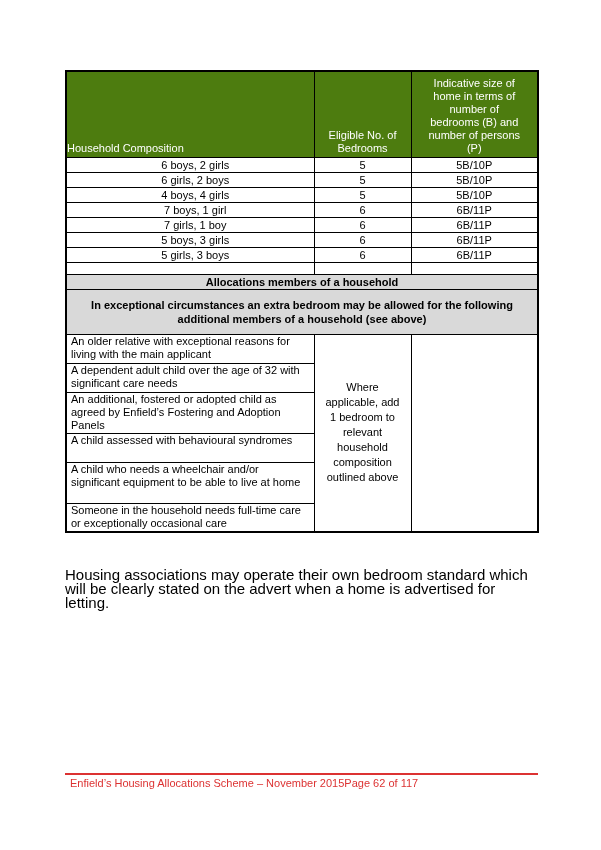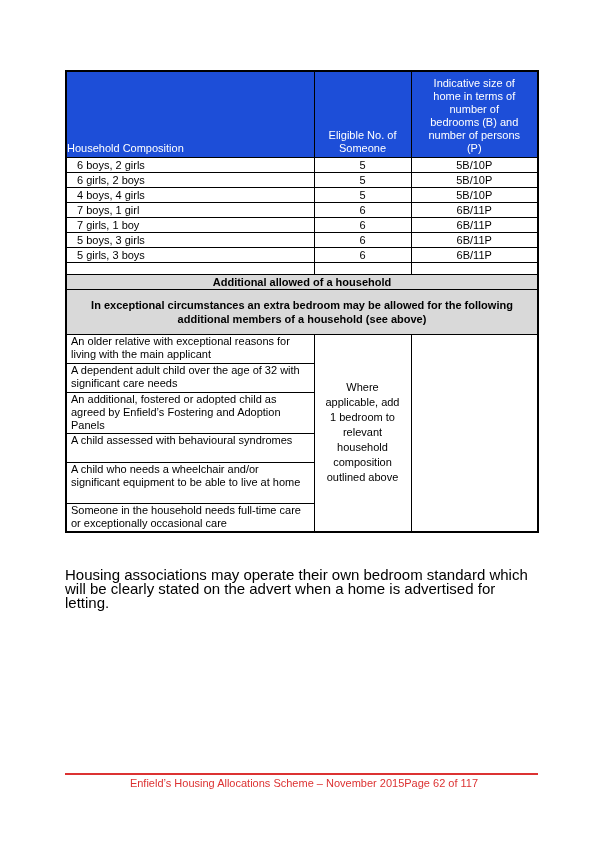--- a/index.html
+++ b/index.html
@@ -34,36 +34,36 @@
   table.elig col.c3 { width: 127px; }
 
   table.elig th, table.elig td {
     border: 1px solid #000;
     padding: 0;
     font-weight: normal;
   }
 
   tr.head-row { height: 86px; }
   tr.head-row th {
-    background: #1d4ed8;
+    background: #4d7c0f;
     color: #ffffff;
     vertical-align: bottom;
     line-height: 13px;
     padding-bottom: 2px;
   }
   th.h-left   { text-align: left; padding-left: 6px; }
   th.h-center { text-align: center; }
   .hdr-ind {
     width: 98px;
     margin: 0 auto;
     text-align: center;
   }
 
   tr.data-row { height: 15px; }
-  tr.data-row td.cell-house { text-align: left; padding-left: 10px; }
+  tr.data-row td.cell-house { text-align: center; padding-left: 10px; }
   tr.data-row td.cell-num,
   tr.data-row td.cell-size { text-align: center; }
 
   tr.spacer-row { height: 12px; }
 
   tr.band-row td {
     background: #D9D9D9;
     font-weight: bold;
     text-align: center;
   }
@@ -107,21 +107,21 @@
 
   
   .footer {
     position: absolute;
     left: 65px;
     top: 773px;
     width: 473px;
     border-top: 2px solid #DC3232;
     padding-top: 2px;
     display: flex;
-    justify-content: center;
+    justify-content: flex-start;
     color: #DC3232;
     font-size: 11px;
   }
   .footer .footer-left { padding-left: 5px; }
 </style>
 </head>
 <body>
 
 <div class="page">
 
@@ -129,21 +129,21 @@
     <colgroup>
         <col class="c1">
         <col class="c2">
         <col class="c3">
       </colgroup>
 
     <tbody>
         <tr class="head-row">
       <th class="h-left">Household Composition</th>
       <th class="h-center">
-            <div>Eligible No. of Someone</div>
+            <div>Eligible No. of Bedrooms</div>
           </th>
       <th class="h-center">
             <div class="hdr-ind">Indicative size of home in terms of number of bedrooms (B) and number of persons (P)</div>
           </th>
     </tr>
 
     <tr class="data-row">
       <td class="cell-house">6 boys, 2 girls</td>
       <td class="cell-num">5</td>
       <td class="cell-size">5B/10P</td>
@@ -179,21 +179,21 @@
       <td class="cell-size">6B/11P</td>
     </tr>
 
     <tr class="spacer-row">
       <td></td>
       <td></td>
       <td></td>
     </tr>
 
     <tr class="band-row band1-row">
-      <td colspan="3">Additional allowed of a household</td>
+      <td colspan="3">Allocations members of a household</td>
     </tr>
     <tr class="band-row band2-row">
       <td colspan="3">
             <div class="band2-inner">In exceptional circumstances an extra bedroom may be allowed for the following additional members of a household (see above)</div>
           </td>
     </tr>
 
     <tr class="member-row mh2">
       <td class="cell-member">An older relative with exceptional reasons for living with the main applicant</td>
       <td class="cell-note" rowspan="6">

